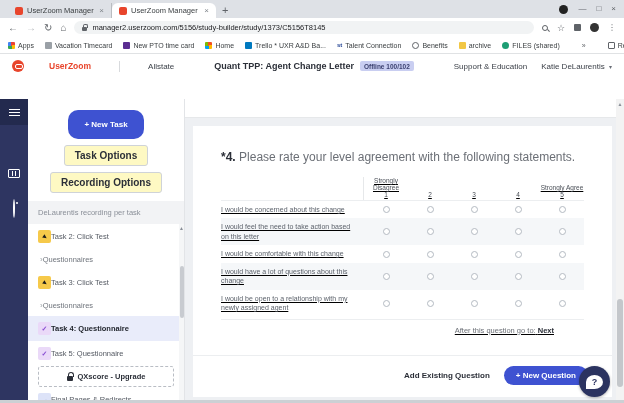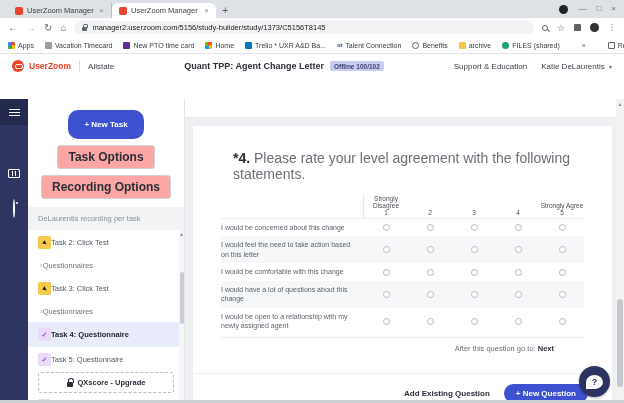--- a/index.html
+++ b/index.html
@@ -46,21 +46,21 @@
   .bm-ic[data-k="talent"] { background:#fff; color:#1a3c8f; font-weight:bold; font-size:6px; width:auto; }
   .bm-ic[data-k="benefits"] { background:#fff; border:1px solid #5f6368; border-radius:50%; }
   .bm-ic[data-k="archive"] { background:#f2c744; }
   .bm-ic[data-k="files"] { background:#1d9e74; border-radius:50%; }
   .bm-ic[data-k="reading"] { background:#fff; border:1px solid #5f6368; }
   .bm-spacer { flex:1; }
   .bm-chev { color:#5f6368; font-size:7px; }
   .bm-div { width:1px; height:9px; background:#d0d3d6; }
 
   
-  .appheader { top:54px; left:0; right:0; height:24px; background:#fff; display:flex; align-items:center; padding:0 12px; }
+  .appheader { top:54px; left:0; right:0; height:24px; background:#fff; display:flex; align-items:center; padding:0 12px;gap:20px; }
   .uz-logo { width:12px; height:12px; border-radius:50%; background:#e8452c; position:relative; flex:0 0 auto; }
   .uz-logo:after { content:''; position:absolute; left:3px; top:4px; width:6px; height:3px; border:1px solid #fff; border-radius:2px; }
   .brand { color:#e8452c; font-weight:bold; font-size:8.5px; margin-left:5px; }
   .hdr-div { width:1px; height:11px; background:#d8dadd; margin:0 8px; }
   .account { font-size:8px; color:#3a3f47; }
   .hdr-center { flex:1; display:flex; align-items:center; justify-content:center; gap:6px; }
   .study-title { font-weight:bold; font-size:9px; color:#2b2f38; }
   .badge { background:#c9cef1; color:#3c4170; font-size:6.5px; padding:1.5px 4px; border-radius:2px; font-weight:bold; }
   .hdr-right { display:flex; align-items:center; gap:14px; font-size:8px; color:#3a3f47; }
   .user-caret { font-size:6px; color:#6a6f78; margin-left:2px; }
@@ -81,21 +81,21 @@
   .rail-ic { margin-top:22px; }
   .pencil { width:2.5px; height:10px; background:#fff; border-radius:1px; transform:rotate(45deg); }
   .cardic { width:12px; height:9px; border:1px solid #fff; border-radius:1px; display:flex; gap:1.5px; align-items:center; justify-content:center; }
   .cardic i { display:block; width:1.5px; height:5px; background:#fff; }
   .gear { width:9px; height:9px; border:1.5px solid #fff; border-radius:50%; position:relative; }
   .gear:after { content:''; position:absolute; left:2px; top:2px; width:2px; height:2px; background:#fff; border-radius:50%; }
 
   .panel { width:157px; background:#fff; border-right:1px solid #e2e4e7; display:flex; flex-direction:column; flex:0 0 auto; position:relative; }
   .panel-btns { padding:11px 0 8px; display:flex; flex-direction:column; align-items:center; gap:6px; }
   .btn-newtask { background:#3e52d1; color:#fff; font-weight:bold; font-size:8px; border:none; border-radius:10px; padding:10px 16px; }
-  .btn-outline { background:#fca5a5; color:#2b2f38; font-weight:bold; font-size:12px; border:1px solid #cfd3d8; border-radius:3px; padding:4px 10px; }
+  .btn-outline { background:#fef9c3; color:#2b2f38; font-weight:bold; font-size:10px; border:1px solid #cfd3d8; border-radius:3px; padding:4px 10px; }
   .section-strip { background:#f2f3f5; color:#8a8f98; font-size:7.5px; padding:7px 10px; }
   .tasklist { flex:1; position:relative; overflow:hidden; }
   .titem { display:flex; align-items:center; padding:6px 10px; font-size:7.5px; color:#555a63; }
   .titem.active { background:#e9ecfa; color:#22262e; font-weight:bold; }
   .t-ic { width:13px; height:13px; border-radius:2px; display:flex; align-items:center; justify-content:center; flex:0 0 auto; }
   .titem[data-type="click"] .t-ic { background:#f6c94a; }
   .curs { width:0; height:0; border-left:4px solid #1c1c1c; border-top:2.5px solid transparent; border-bottom:2.5px solid transparent; transform:rotate(35deg); }
   .titem[data-type="questionnaire"] .t-ic { background:#ead9f8; color:#8a4fd3; font-size:7px; font-weight:bold; }
   .titem[data-type="final"] .t-ic { background:#dde3f8; color:#2c3e9e; font-size:8px; font-weight:bold; }
   .titem[data-type="group"] { color:#70757d; padding-left:12px; }
@@ -104,23 +104,23 @@
   .lockbtn { display:flex; align-items:center; gap:5px; border:1px dashed #b9bdc4; border-radius:3px; padding:5px 10px; font-weight:bold; color:#2b2f38; width:100%; justify-content:center; }
   .locksm { width:6px; height:5px; background:#2b2f38; border-radius:1px; position:relative; margin-top:3px; }
   .locksm:before { content:''; position:absolute; top:-3.5px; left:1px; width:4px; height:3.5px; border:1px solid #2b2f38; border-bottom:none; border-radius:3px 3px 0 0; }
   .panel-sb { position:absolute; right:0; top:0; bottom:0; width:5px; background:#f5f6f7; }
   .panel-sb .thumb { position:absolute; top:42px; right:0.5px; width:4px; height:52px; background:#c8cbd0; border-radius:2px; }
   .panel-sb .up { position:absolute; top:1px; left:0; right:0; text-align:center; font-size:5px; color:#8a8f98; }
 
   .main { flex:1; background:#eef0f3; position:relative; overflow:hidden; }
   .main-top { background:#fff; height:19px; border-bottom:1px solid #e6e8ea; }
   .card { background:#fff; margin:8px 12px 0 8px; padding:24px 28px 0; }
-  .qline { font-size:14px; color:#6b6f76;margin-left:12px; }
+  .qline { font-size:12px; color:#6b6f76; }
   .qnum { font-weight:bold; color:#2b2f38; }
-  .matrix { margin-top:13px; }
+  .matrix { margin-top:13px;text-decoration:underline; }
   .mhead { display:flex; border-bottom:1px solid #eceef0; }
   .mhead .lbl { flex:1; }
   .mcols { display:flex; border-left:1px solid #e6e8ea; }
   .mcol { width:44px; text-align:center; font-size:6.5px; color:#4a4f57; display:flex; flex-direction:column; justify-content:flex-end; padding-bottom:2px; }
   .mrow { display:flex; align-items:center; }
   .mrow:nth-child(odd) { background:#f5f7f9; }
   .mrow .stmt { flex:1; font-size:7px; color:#5c626b; padding:4px 6px 4px 0; line-height:1.35; }
   .mrads { display:flex; }
   .mrads .rad { width:44px; display:flex; justify-content:center; }
   .radio { width:7px; height:7px; border:1px solid #b4bac2; border-radius:50%; background:#fff; }

